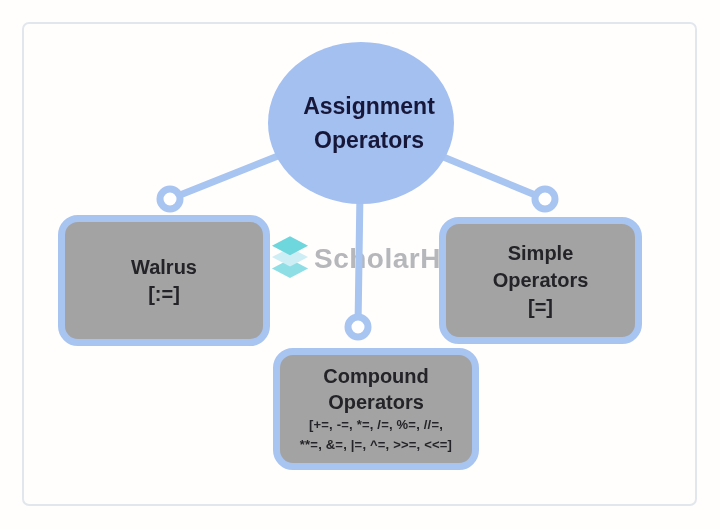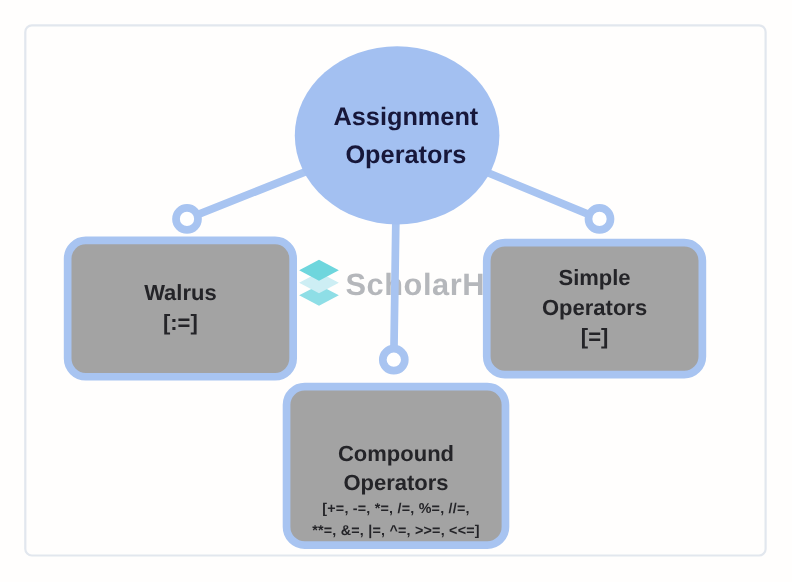--- a/index.html
+++ b/index.html
@@ -42,21 +42,21 @@
   .node{
     position:absolute;box-sizing:border-box;z-index:4;background:#a3a3a3;
     border:7px solid var(--accent);border-radius:20px;
     display:flex;flex-direction:column;align-items:center;justify-content:center;
     text-align:center;color:var(--box-text);font-weight:bold;
   }
   .node .t{font-size:20px;line-height:27px;}
   .node .d{font-size:13px;line-height:20px;letter-spacing:.2px;}
   #node-walrus{left:58px;top:215px;width:212px;height:131px;}
   #node-simple{left:439px;top:217px;width:203px;height:127px;}
-  #node-compound{left:257px;top:348px;width:206px;height:151px;justify-content:flex-end;}
+  #node-compound{left:273px;top:348px;width:206px;height:122px;}
   #node-compound .t{line-height:26px;}
 </style>
 </head>
 <body>
 
 <div class="canvas">
 
   <div class="frame"></div>
 
   <div class="watermark">

